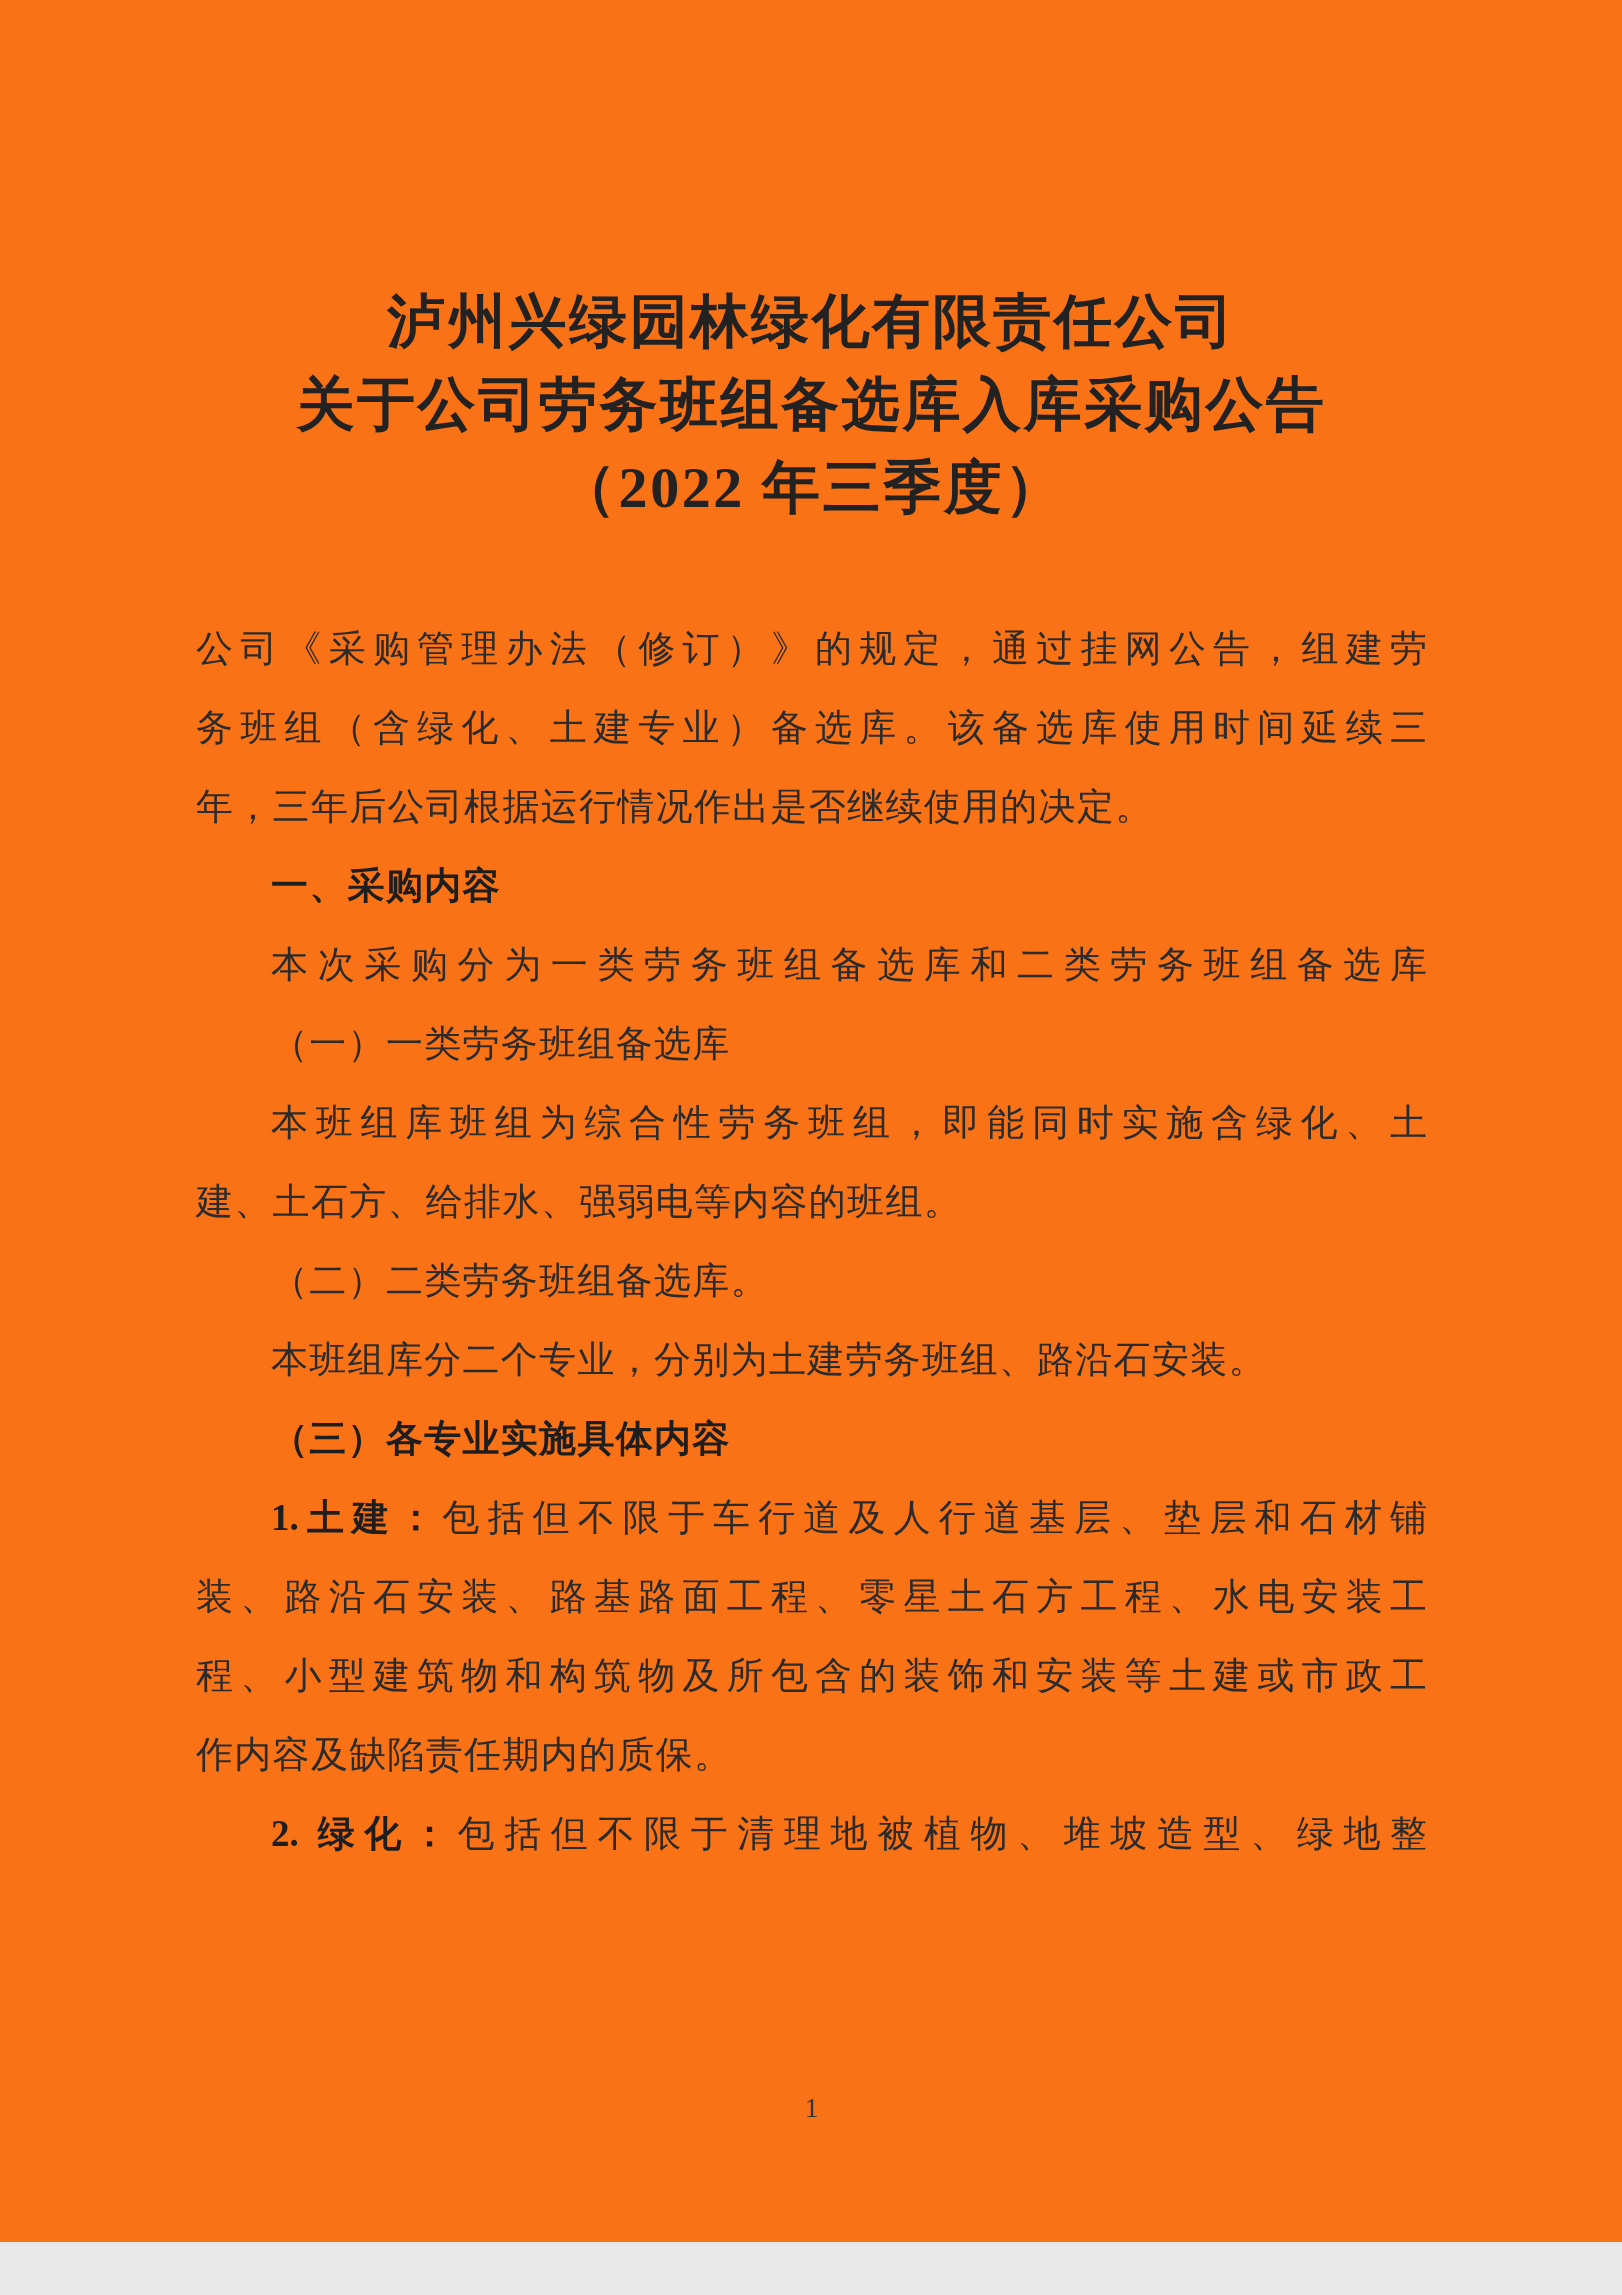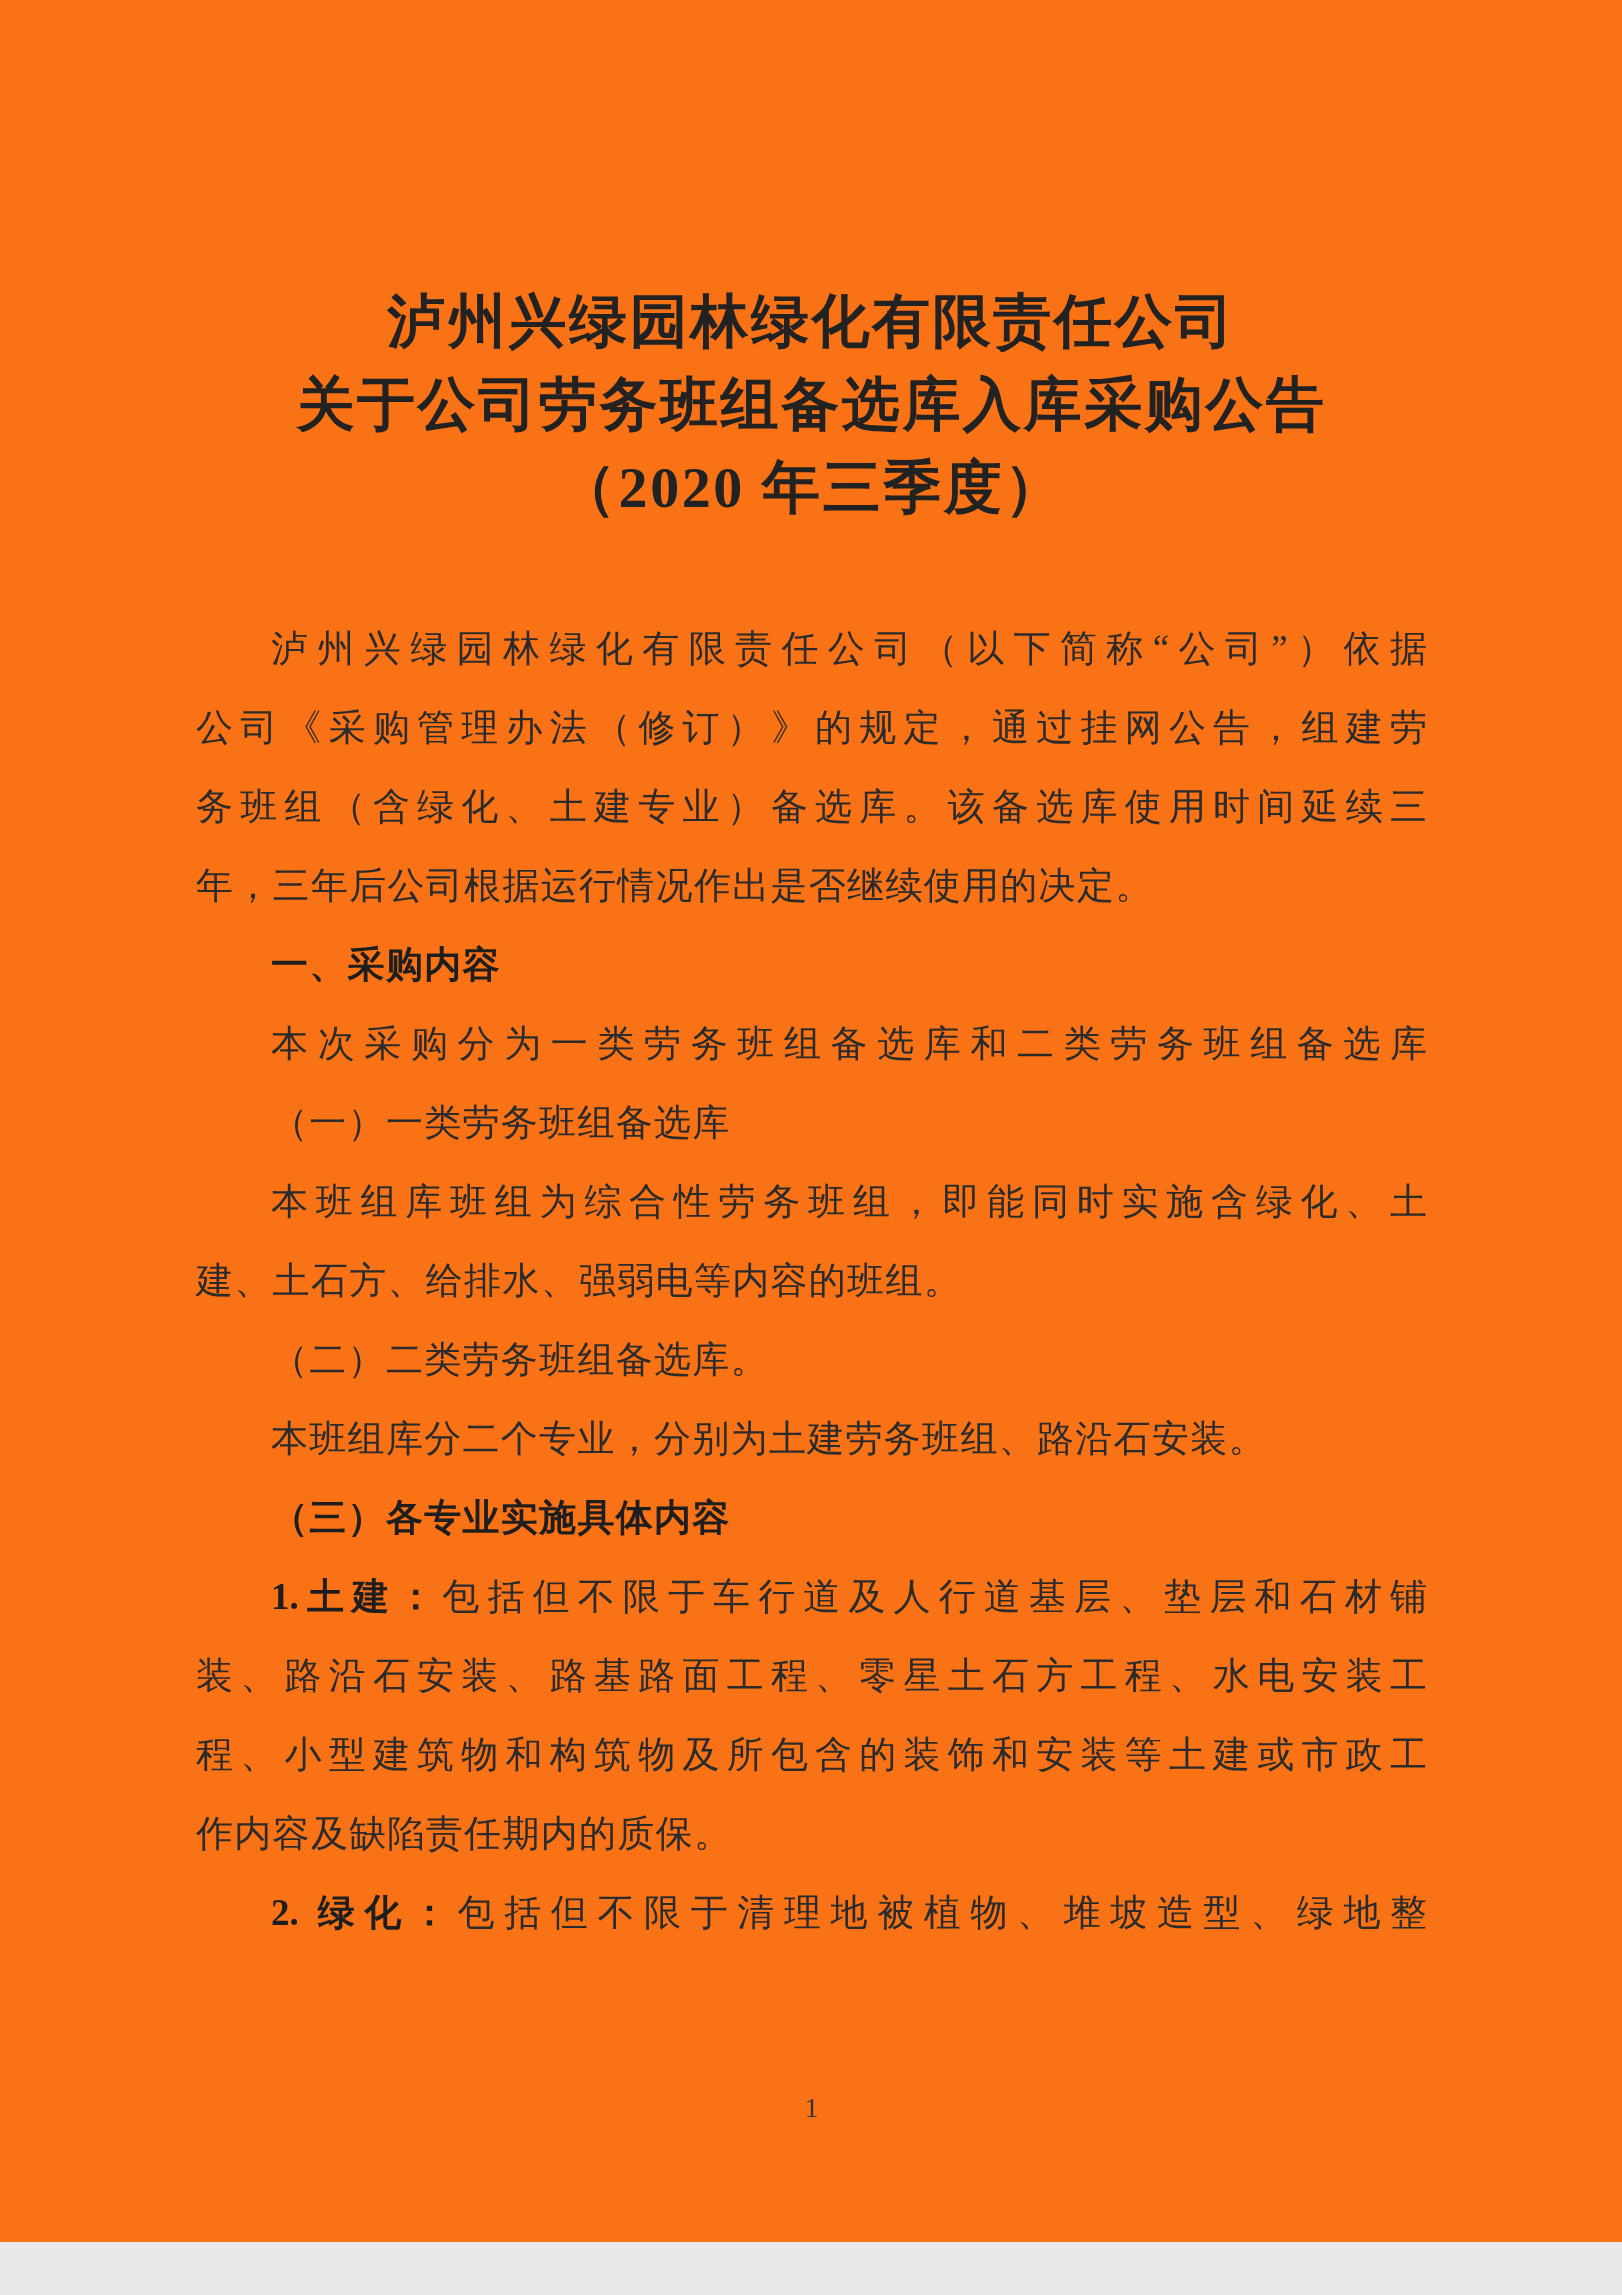--- a/index.html
+++ b/index.html
@@ -55,25 +55,24 @@
   }
 </style>
 </head>
 <body>
 
 <div class="page">
 
   <div class="title-block">
     <p class="title-line">泸州兴绿园林绿化有限责任公司</p>
     <p class="title-line">关于公司劳务班组备选库入库采购公告</p>
-    <p class="title-line">（2020 年三季度）</p>
+    <p class="title-line">（2022 年三季度）</p>
   </div>
 
   <div class="doc-body">
-      <p class="line indent justify"><span class="seg">泸州兴绿园林绿化有限责任公司（以下简称“公司”）依据</span></p>
       <p class="line justify"><span class="seg">公司《采购管理办法（修订）》的规定，通过挂网公告，组建劳</span></p>
       <p class="line justify"><span class="seg">务班组（含绿化、土建专业）备选库。该备选库使用时间延续三</span></p>
       <p class="line"><span class="seg">年，三年后公司根据运行情况作出是否继续使用的决定。</span></p>
       <p class="line indent"><span class="seg bold">一、采购内容</span></p>
       <p class="line indent justify"><span class="seg">本次采购分为一类劳务班组备选库和二类劳务班组备选库</span></p>
       <p class="line indent"><span class="seg">（一）一类劳务班组备选库</span></p>
       <p class="line indent justify"><span class="seg">本班组库班组为综合性劳务班组，即能同时实施含绿化、土</span></p>
       <p class="line"><span class="seg">建、土石方、给排水、强弱电等内容的班组。</span></p>
       <p class="line indent"><span class="seg">（二）二类劳务班组备选库。</span></p>
       <p class="line indent"><span class="seg">本班组库分二个专业，分别为土建劳务班组、路沿石安装。</span></p>

